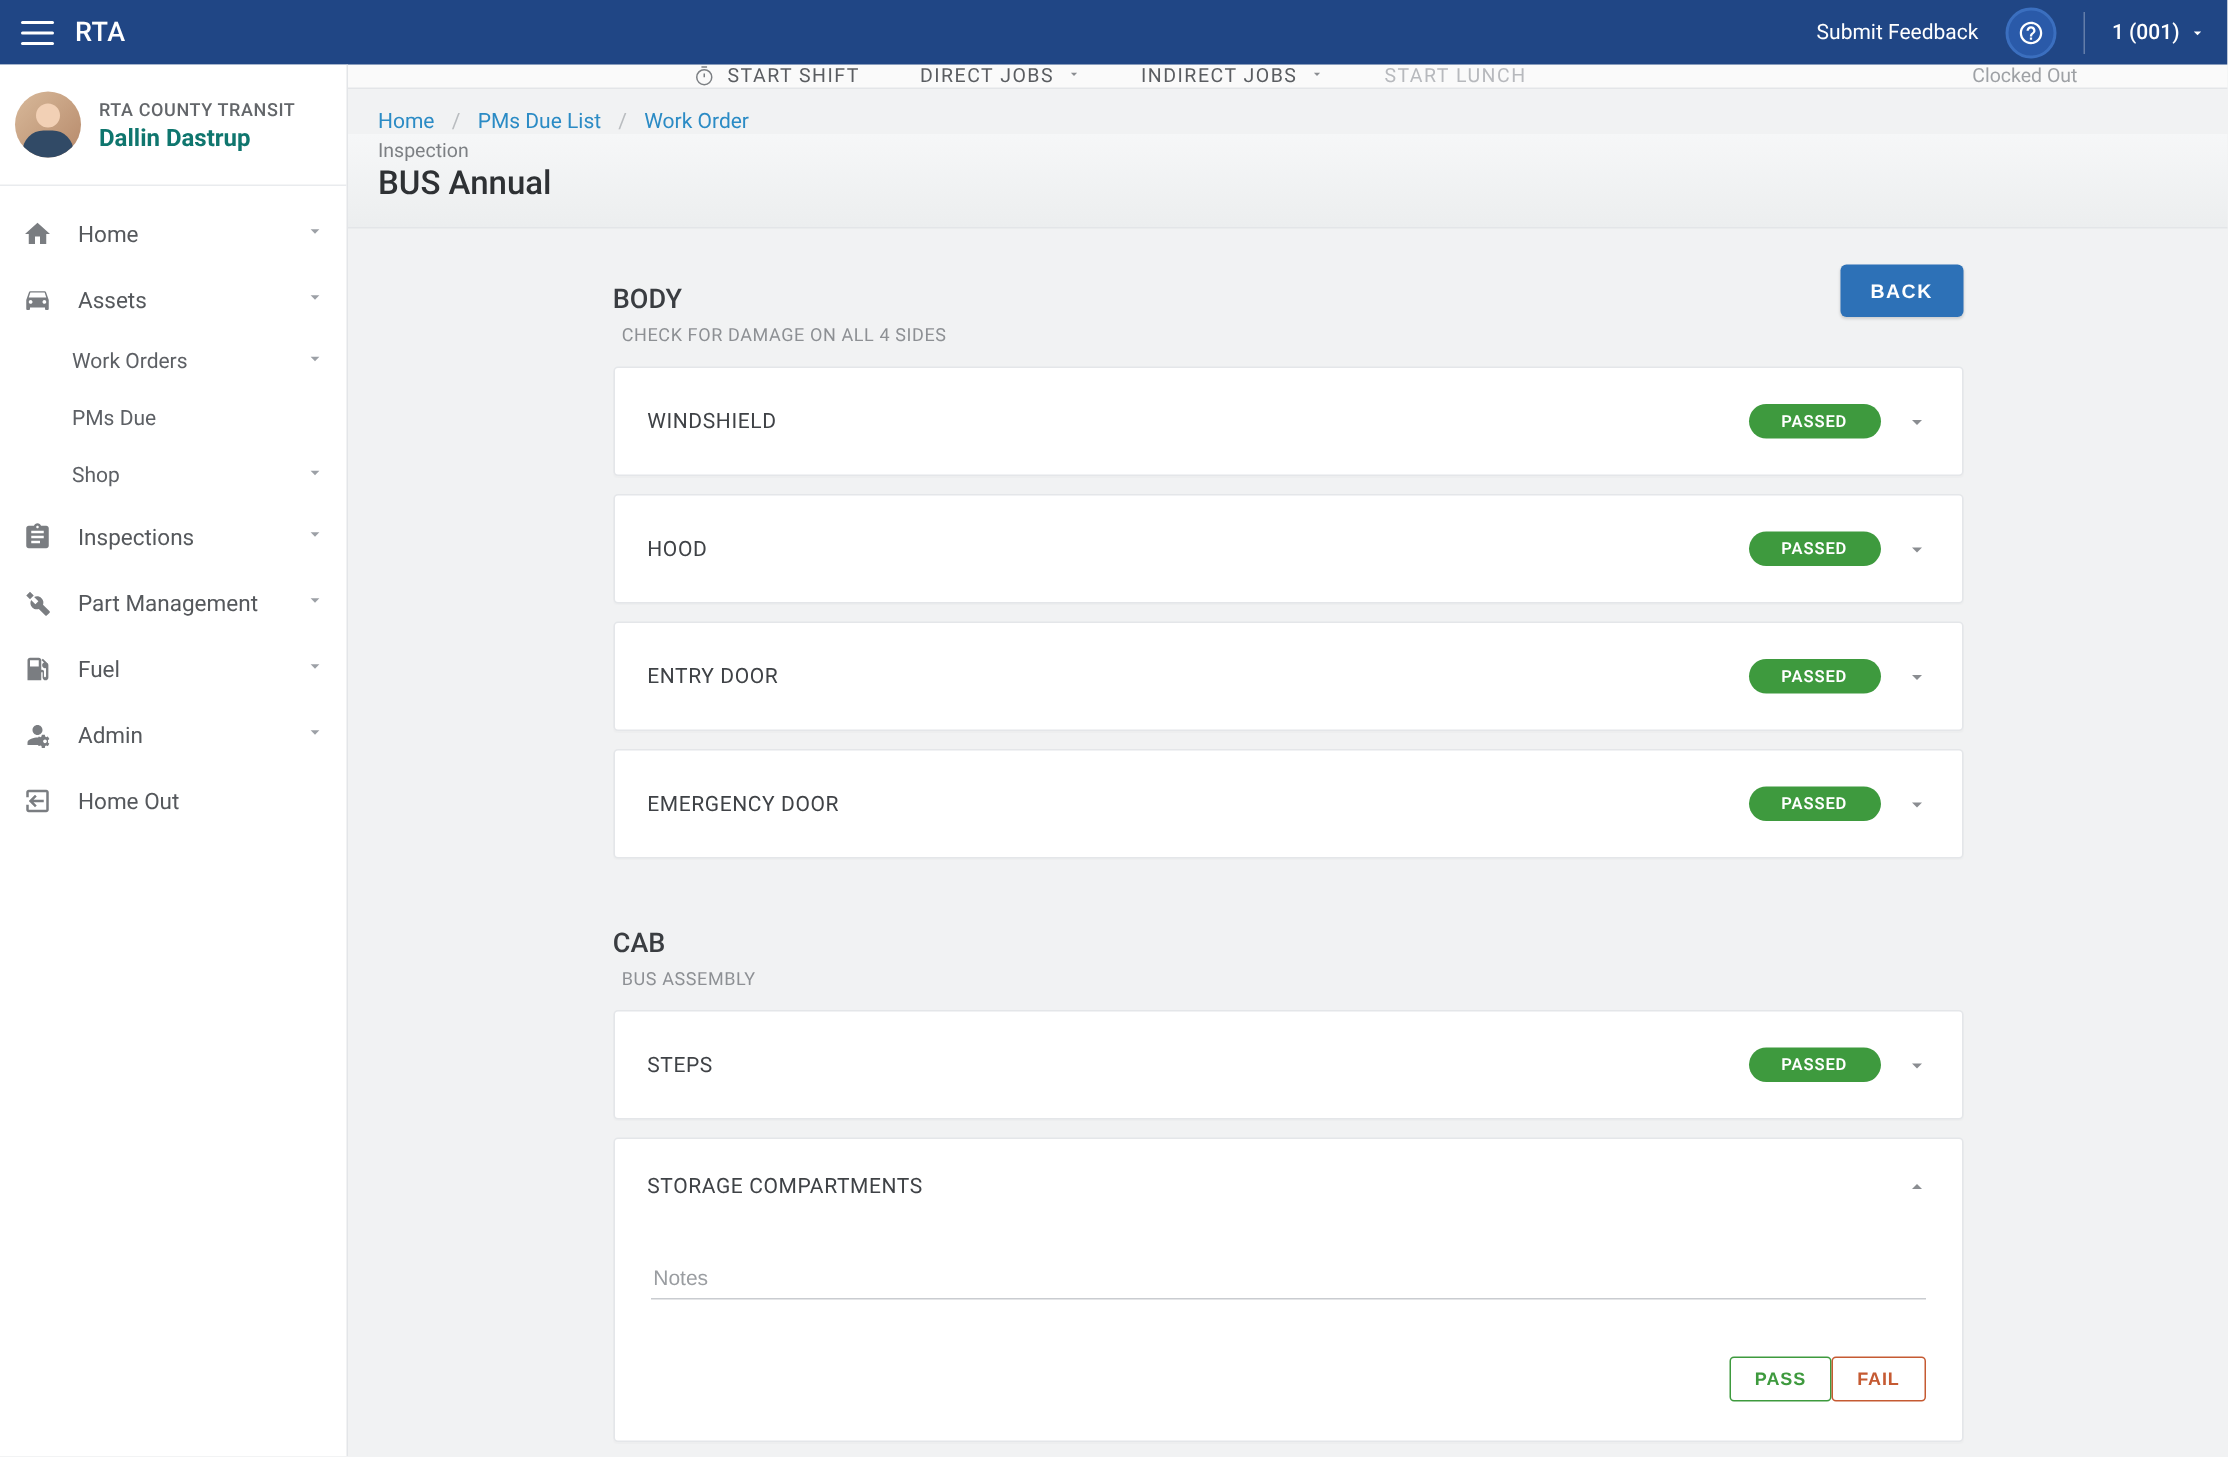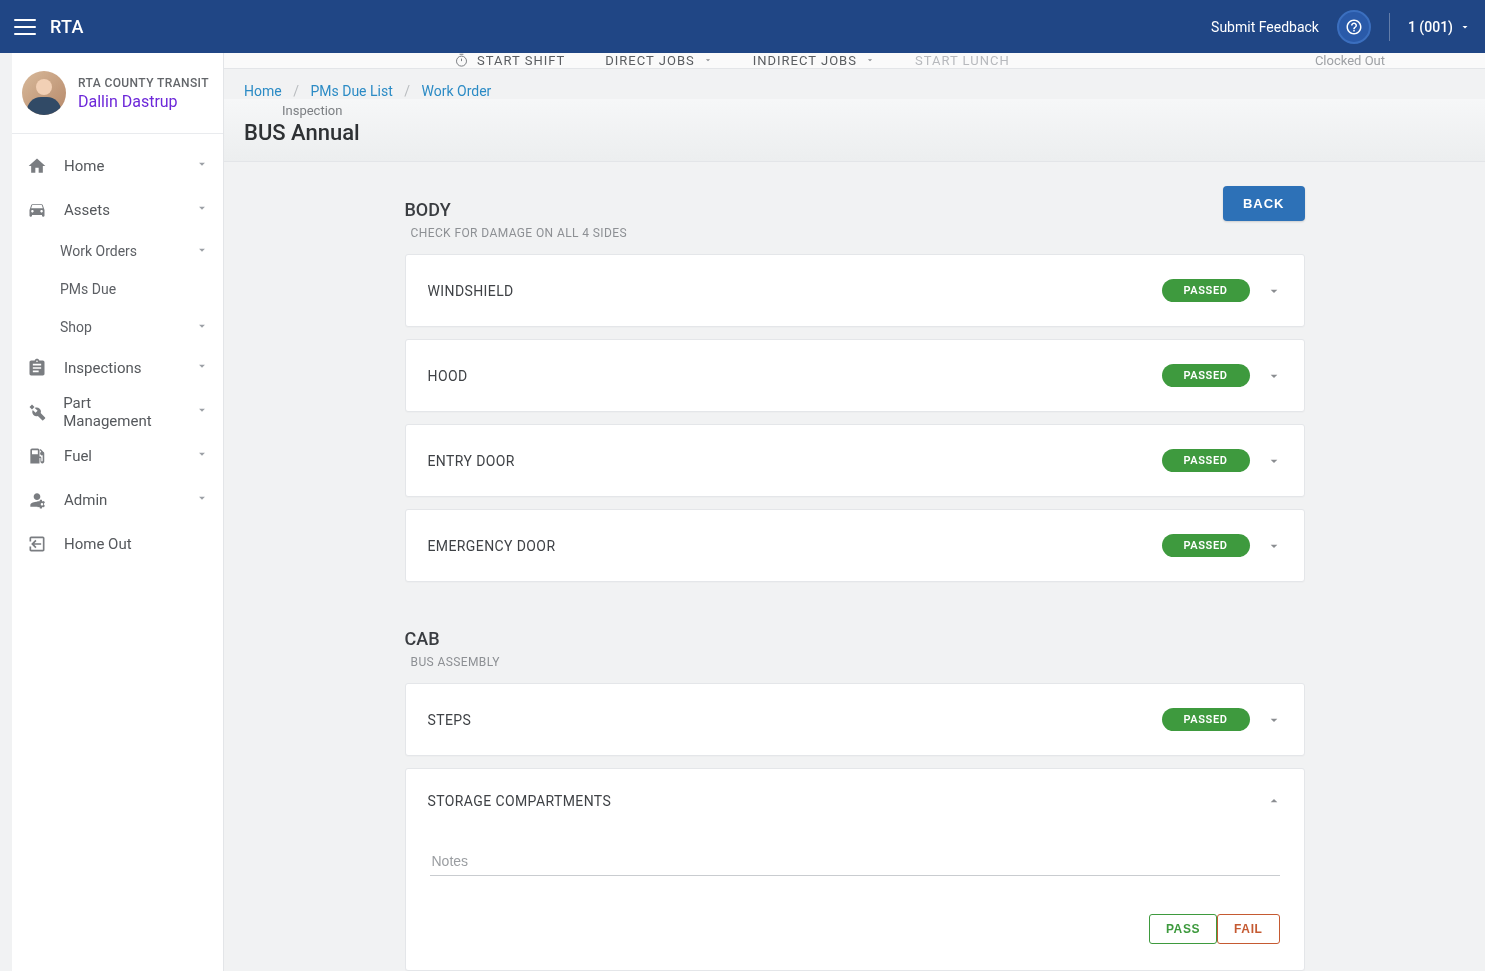--- a/index.html
+++ b/index.html
@@ -1,41 +1,41 @@
 <!DOCTYPE html>
 <html><head>
 <meta charset="utf-8">
 <style>
   * { box-sizing: border-box; margin: 0; padding: 0; }
   html, body { height: 100%; width: 100%; font-family: -apple-system, BlinkMacSystemFont, "Segoe UI", Roboto, Helvetica, Arial, sans-serif; background:#f1f2f3; color:#333; }
   body { display:flex; flex-direction:column; }
 
   
-  .topbar { background:#204685; color:#fff; height:53px; display:flex; padding:0 14px; justify-content:space-between; }
+  .topbar { background:#204685; color:#fff; height:43px; display:flex; padding:0 14px; justify-content:space-between; }
   .topbar-left { display:flex; align-items:center; gap:14px; }
   .hamburger { width:22px; height:16px; display:flex; flex-direction:column; justify-content:space-between; cursor:pointer; }
   .hamburger span { display:block; height:2px; background:#fff; border-radius:1px; }
   .app-title { font-size:18px; font-weight:500; letter-spacing:0.3px; }
   .topbar-right { display:flex; align-items:center; gap:18px; }
   .feedback-link { font-size:14px; color:#fff; }
   .circle-logo { width:34px; height:34px; border-radius:50%; background:#2a5aa9; display:flex; align-items:center; justify-content:center; color:#fff; font-weight:700; border:2px solid #3b6fbf; }
   .circle-logo svg { width:18px; height:18px; fill:#fff; }
   .top-divider { width:1px; height:28px; background:rgba(255,255,255,0.3); }
   .region-picker { display:flex; align-items:center; gap:6px; font-size:14px; font-weight:500; cursor:pointer; }
   .region-picker svg { width:12px; height:12px; fill:#fff; }
 
   
   .app-body { flex:1; display:flex; overflow:hidden; }
-  .sidebar { width:212px; background:#fff; border-right:1px solid #e3e5e8; display:flex; flex-direction:column;margin-left:12px; }
+  .sidebar { width:232px; background:#fff; border-right:1px solid #e3e5e8; display:flex; flex-direction:column; }
   .user-block { display:flex; align-items:center; gap:12px; padding:18px 14px 18px 10px; border-bottom:1px solid #e9ebee; }
   .avatar { width:44px; height:44px; border-radius:50%; background:linear-gradient(135deg,#d8b99a 0%, #b6896a 100%); position:relative; overflow:hidden; }
   .avatar::after { content:""; position:absolute; left:50%; top:8px; transform:translateX(-50%); width:16px; height:16px; background:#f2d0b5; border-radius:50%; }
   .avatar::before{ content:""; position:absolute; left:50%; bottom:-6px; transform:translateX(-50%); width:34px; height:24px; background:#314a66; border-radius:14px 14px 0 0; }
   .user-meta .org { font-size:12px; letter-spacing:0.4px; color:#63666a; text-transform:uppercase; font-weight:500; }
-  .user-meta .name { font-size:16px; font-weight:400; color:#6d28d9; margin-top:2px; }
+  .user-meta .name { font-size:16px; font-weight:700; color:#0f766e; margin-top:2px; }
 
   .nav { padding:10px 0 20px; }
   .nav-item { display:flex; align-items:center; padding:0 14px; height:44px; gap:16px; cursor:pointer; color:#55585c; font-size:15px; position:relative; }
   .nav-item.active { color:#1f6fb5; }
   .nav-item .chevron { margin-left:auto; }
   .nav-icon { width:22px; height:22px; display:flex; align-items:center; justify-content:center; }
   .nav-icon svg { width:20px; height:20px; fill:#7a7d81; }
   .nav-item.active .nav-icon svg { fill:#1f6fb5; }
   .chevron svg { width:14px; height:14px; fill:#9ca0a6; }
   .nav-sub { padding-left:48px; }
@@ -51,21 +51,21 @@
   .action-btn .drop svg{ width:10px; height:10px; fill:#8a8d91; }
   .clock-status { margin-left:auto; color:#9ea1a5; font-size:13px; margin-right:60px;}
   .timer-icon{ width:15px; height:15px; }
   .timer-icon svg{ width:15px; height:15px; fill:none; stroke:#7d8084; stroke-width:1.6; }
 
   .crumbs { padding:14px 20px 0; font-size:14px; color:#8a8d91; }
   .crumbs a { color:#2b8bc5; text-decoration:none; cursor:pointer; }
   .crumbs .sep { margin:0 8px; color:#b9bcbf; }
 
   .page-head { padding:4px 20px 16px; border-bottom:1px solid #e3e5e8; background:linear-gradient(#f6f7f8,#eceeef); }
-  .page-head .eyebrow { font-size:13px; color:#7d8084;margin-left:38px; }
+  .page-head .eyebrow { font-size:13px; color:#7d8084; }
   .page-head .title { font-size:22px; font-weight:500; color:#2e3134; margin-top:2px; }
 
   .inspection { padding:24px 40px 60px; max-width:980px; margin:0 auto; width:100%; position:relative; }
   .back-btn-wrap{ display:flex; justify-content:flex-end; margin-bottom:-28px; }
   .back-btn { background:#2d71b7; color:#fff; border:none; border-radius:4px; padding:10px 20px; font-size:13px; letter-spacing:1px; font-weight:600; cursor:pointer; box-shadow:0 1px 2px rgba(0,0,0,0.15); }
 
   .section-title { font-size:18px; font-weight:500; color:#3a3d41; margin-top:6px; }
   .section-sub { font-size:12px; letter-spacing:0.4px; color:#8d9094; margin:6px 0 14px 6px; }
 
   .check-card { background:#fff; border:1px solid #e4e6e9; border-radius:3px; margin-bottom:12px; box-shadow:0 1px 1px rgba(0,0,0,0.02); }

